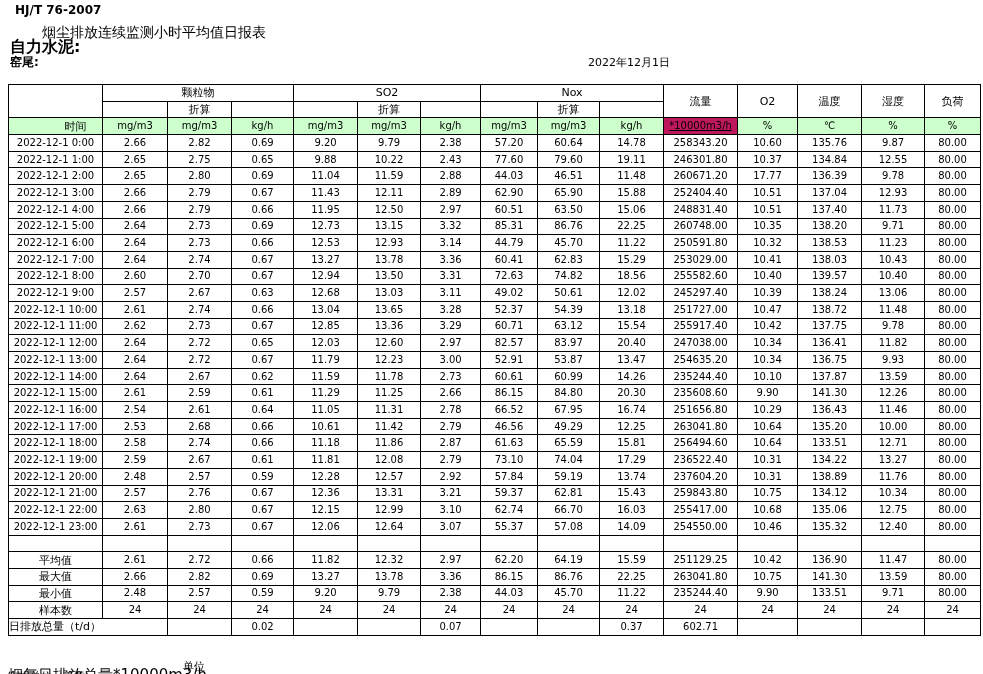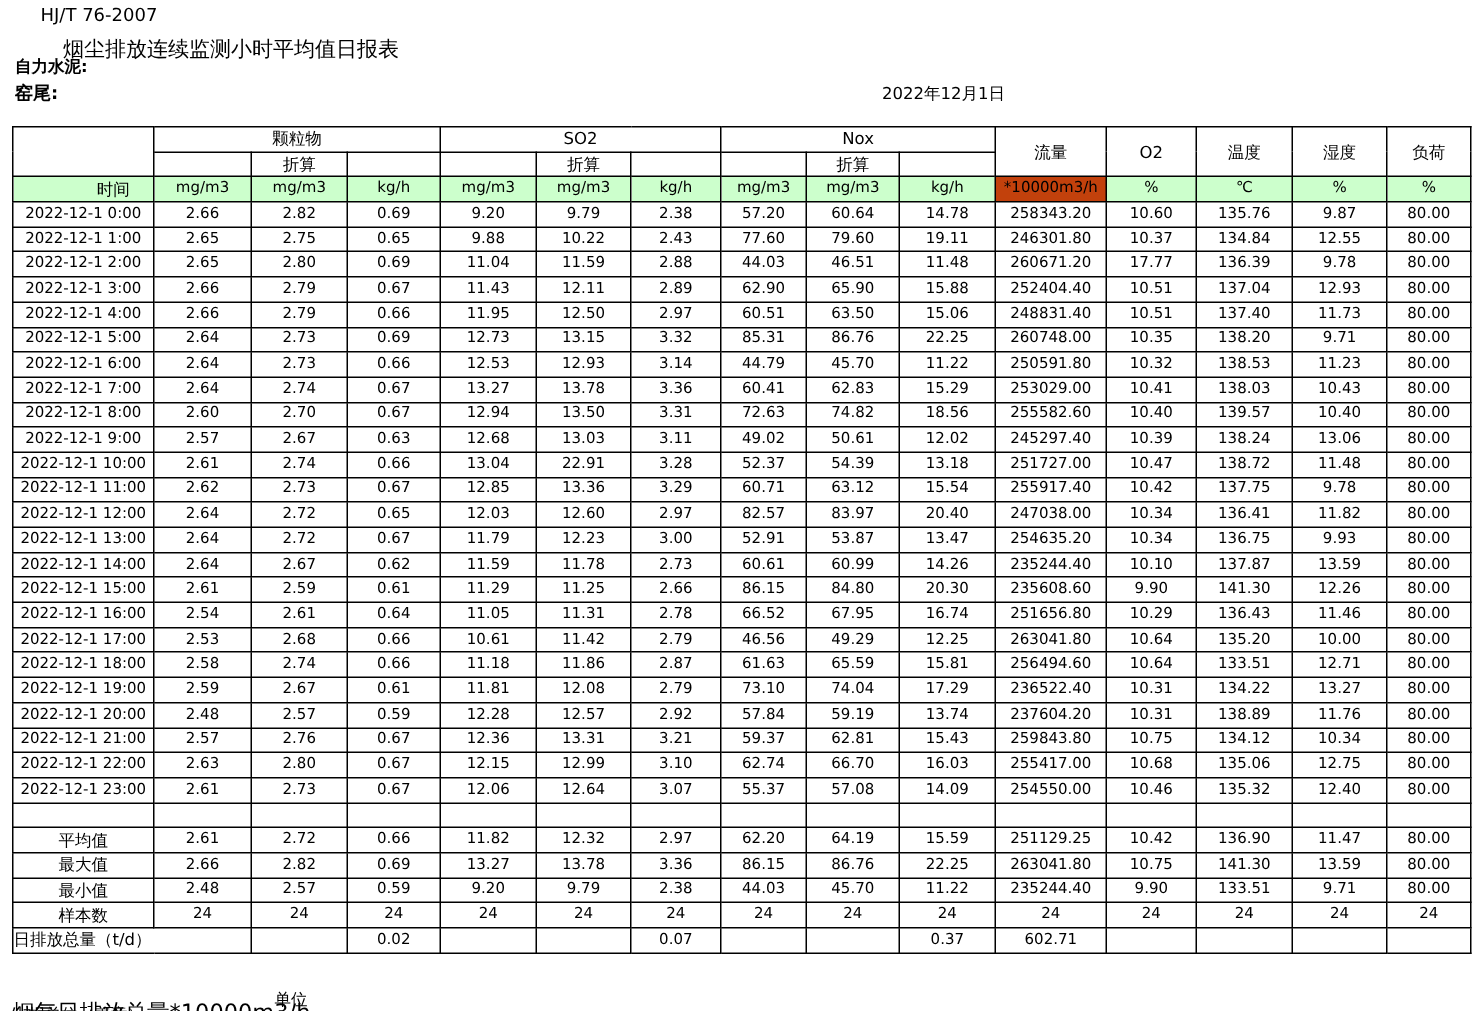--- a/index.html
+++ b/index.html
@@ -1,23 +1,23 @@
 <!DOCTYPE html>
 <html><head>
 <meta charset="utf-8">
 <style>
   html,body{margin:0;padding:0;}
   body{
     width:983px;height:674px;background:#ffffff;color:#000;
     font-family:"DejaVu Sans","Liberation Sans",sans-serif;
     position:relative;overflow:hidden;
   }
-  .std{position:absolute;left:27px;top:3px;font-size:12px;font-weight:normal;}
+  .std{position:absolute;left:15px;top:3px;font-size:12px;font-weight:bold;}
   .title{position:absolute;left:0;right:0;top:24px;font-size:14px;font-weight:normal;padding-left:42px;}
-  .company{position:absolute;left:10px;top:37px;font-size:11px;font-weight:bold;}
+  .company{position:absolute;left:10px;top:37px;font-size:16px;font-weight:bold;}
   .kiln{position:absolute;left:10px;top:54px;font-size:12px;font-weight:bold;}
   .date{position:absolute;left:588px;top:55px;font-size:11px;}
   table.report{
     position:absolute;left:8px;top:84px;width:972px;
     border-collapse:collapse;table-layout:fixed;
   }
   .report th,.report td{
     border:1px solid #000;
     font-size:10px;font-weight:normal;text-align:center;vertical-align:middle;
     padding:0;height:15.7px;line-height:1;overflow:hidden;white-space:nowrap;
@@ -83,21 +83,21 @@
       <th class="hdr" style="background: rgb(204, 255, 204); padding-left: 40px;">时间</th>
       <th style="background: rgb(204, 255, 204);">mg/m3</th>
       <th style="background: rgb(204, 255, 204);">mg/m3</th>
       <th style="background: rgb(204, 255, 204);">kg/h</th>
       <th style="background: rgb(204, 255, 204);">mg/m3</th>
       <th style="background: rgb(204, 255, 204);">mg/m3</th>
       <th style="background: rgb(204, 255, 204);">kg/h</th>
       <th style="background: rgb(204, 255, 204);">mg/m3</th>
       <th style="background: rgb(204, 255, 204);">mg/m3</th>
       <th style="background: rgb(204, 255, 204);">kg/h</th>
-      <th style="background: #c2410c;">*10000m3/h</th>
+      <th style="background: #be185d; text-decoration: underline;">*10000m3/h</th>
       <th style="background: rgb(204, 255, 204);">%</th>
       <th style="background: rgb(204, 255, 204);">℃</th>
       <th style="background: rgb(204, 255, 204);">%</th>
       <th style="background: rgb(204, 255, 204);">%</th>
     </tr>
   </thead>
   <tbody>
       <tr>
         <td>2022-12-1 0:00</td>
         <td>2.66</td>
@@ -267,21 +267,21 @@
         <td>138.24</td>
         <td>13.06</td>
         <td>80.00</td>
       </tr>
       <tr>
         <td>2022-12-1 10:00</td>
         <td>2.61</td>
         <td>2.74</td>
         <td>0.66</td>
         <td>13.04</td>
-        <td>22.91</td>
+        <td>13.65</td>
         <td>3.28</td>
         <td>52.37</td>
         <td>54.39</td>
         <td>13.18</td>
         <td>251727.00</td>
         <td>10.47</td>
         <td>138.72</td>
         <td>11.48</td>
         <td>80.00</td>
       </tr>

